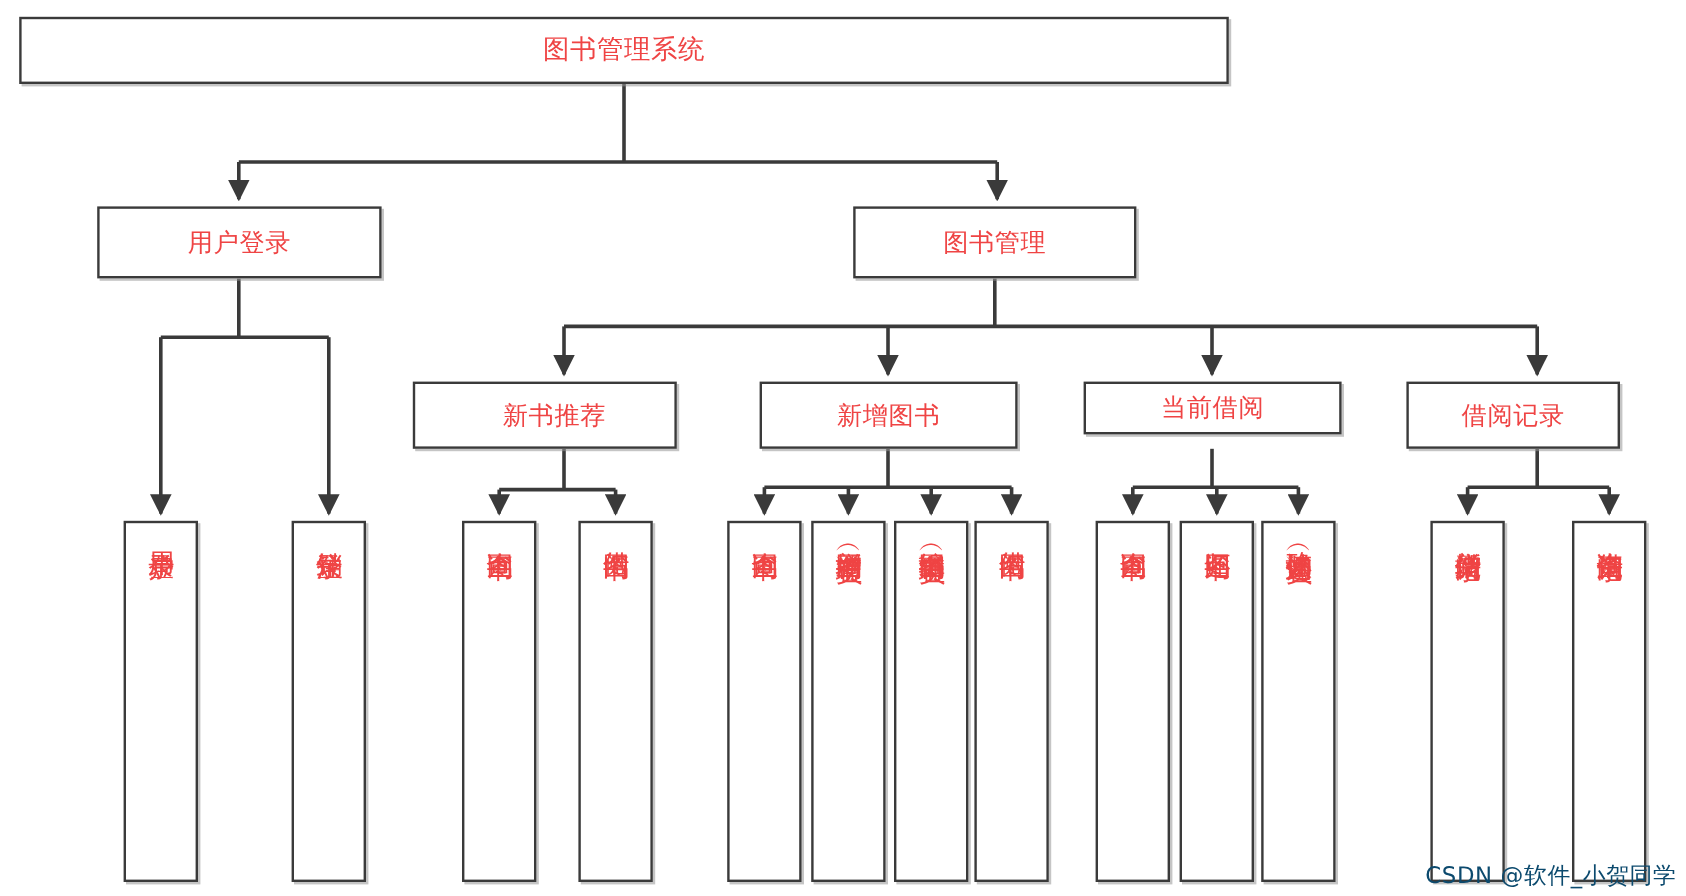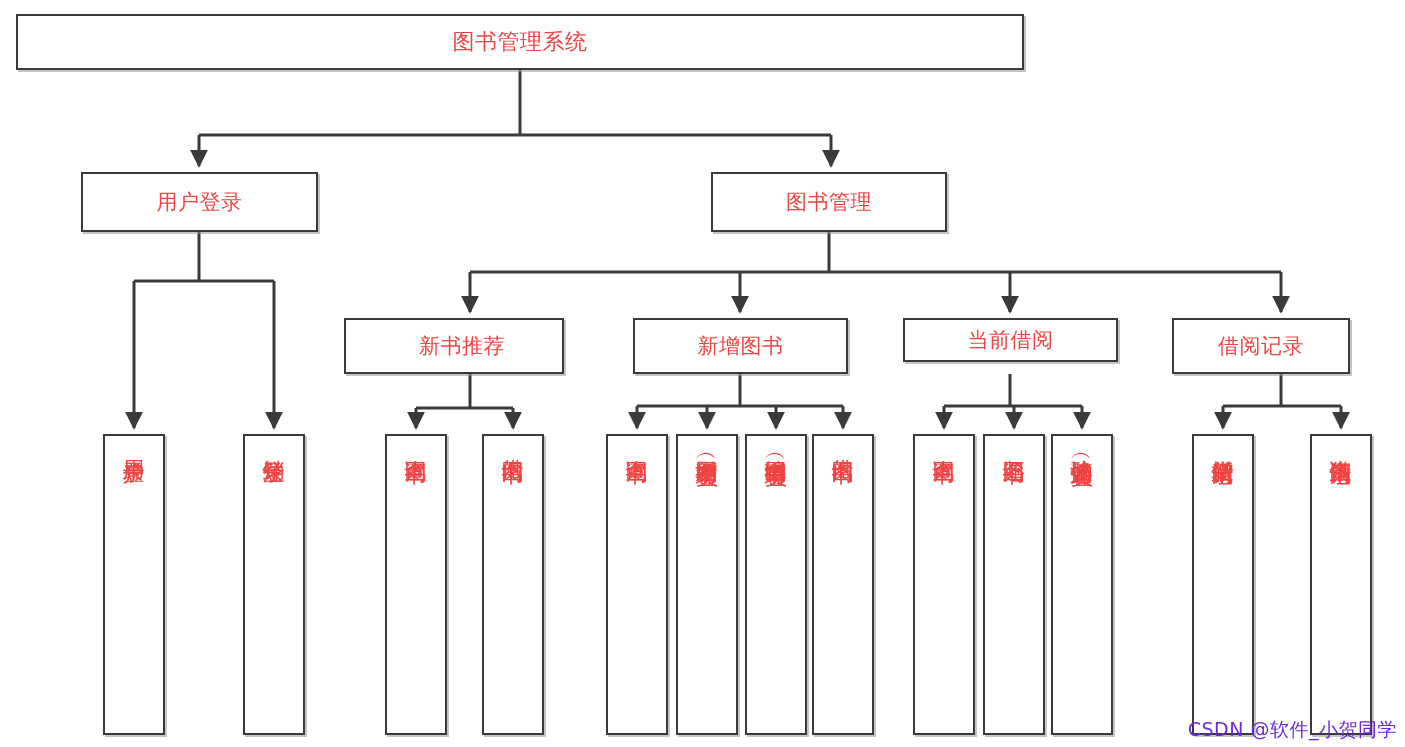--- a/index.html
+++ b/index.html
@@ -60,21 +60,21 @@
     text-orientation: upright;
     font-size: 22px;
     line-height: 1.05;
     letter-spacing: 1px;
   }
   #watermark {
     position: absolute;
     right: 8px;
     bottom: 4px;
     font-size: 19px;
-    color: #6d28d9;
+    color: #0c4a6e;
     letter-spacing: 0.5px;
     z-index: 5;
     white-space: nowrap;
   }
 </style>
 </head>
 <body>
 
 <div id="canvas">
 

